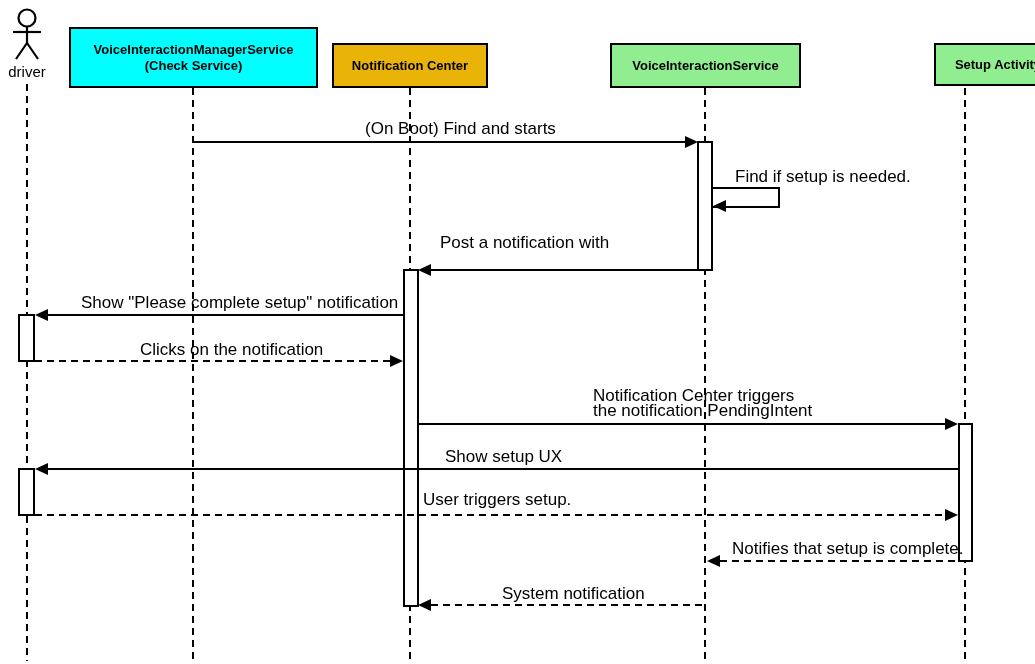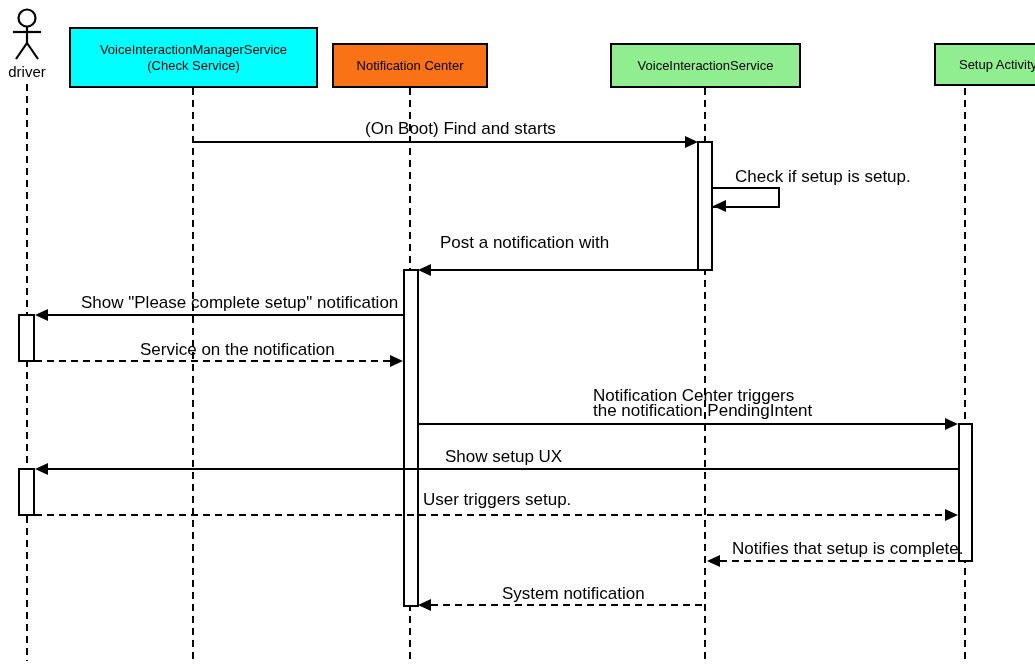--- a/index.html
+++ b/index.html
@@ -4,21 +4,21 @@
 <style>
   html,body{margin:0;padding:0;background:#ffffff;}
   #diagram{
     position:relative;width:1035px;height:664px;background:#ffffff;
     font-family:"Liberation Sans",sans-serif;color:#000;overflow:hidden;
   }
   
   .pbox{
     position:absolute;box-sizing:border-box;border:2px solid #000;
     display:flex;flex-direction:column;align-items:center;justify-content:center;
-    font-size:13px;line-height:16px;text-align:left;white-space:nowrap;
+    font-size:13px;line-height:16px;text-align:left;white-space:nowrap;font-weight:bold;
   }
   
   .lifeline{
     position:absolute;width:2px;
     background:repeating-linear-gradient(to bottom,#000 0 7px,transparent 7px 12px);
   }
   
   .act{
     position:absolute;box-sizing:border-box;background:#ffffff;border:2px solid #000;
   }
@@ -62,21 +62,21 @@
   <div class="lifeline" style="left:26px;top:84px;height:577px"></div>
   <div class="lifeline" style="left:192px;top:88px;height:573px"></div>
   <div class="lifeline" style="left:409px;top:88px;height:573px"></div>
   <div class="lifeline" style="left:704px;top:88px;height:573px"></div>
   <div class="lifeline" style="left:964px;top:88px;height:573px"></div>
 
   <div class="pbox" style="left: 69px; top: 27px; width: 249px; height: 61px; background-color: rgb(0, 255, 255);">
     <span>VoiceInteractionManagerService</span>
     <span>(Check Service)</span>
   </div>
-  <div class="pbox" style="left: 332px; top: 43px; width: 156px; height: 45px; background-color: #f97316;">
+  <div class="pbox" style="left: 332px; top: 43px; width: 156px; height: 45px; background-color: #eab308;">
     <span>Notification Center</span>
   </div>
   <div class="pbox" style="left: 610px; top: 43px; width: 191px; height: 45px; background-color: rgb(144, 238, 144);">
     <span>VoiceInteractionService</span>
   </div>
   <div class="pbox" style="left: 902px; top: 43px; width: 128px; height: 43px; background-color: rgb(144, 238, 144); margin-left: 32px;">
     <span>Setup Activity</span>
   </div>
 
   <div class="act" style="left:697px;top:141px;width:16px;height:130px"></div>
@@ -90,21 +90,21 @@
     <div class="arr right" style="left:685px;top:136px"></div>
     <div class="lbl" style="left:365px;top:121px">
       <span>(On Boot) Find and starts</span>
     </div>
   </div>
 
   <div>
     <div class="loop" style="left:713px;top:187px;width:67px;height:21px"></div>
     <div class="arr left" style="left:713px;top:200px"></div>
     <div class="lbl" style="left:735px;top:169px">
-      <span>Check if setup is setup.</span>
+      <span>Find if setup is needed.</span>
     </div>
   </div>
 
   <div>
     <div class="ln" style="left:431px;top:269px;width:267px"></div>
     <div class="arr left" style="left:418px;top:264px"></div>
     <div class="lbl" style="left:440px;top:235px">
       <span>Post a notification with</span>
     </div>
   </div>
@@ -114,21 +114,21 @@
     <div class="arr left" style="left:35px;top:309px"></div>
     <div class="lbl" style="left:81px;top:295px">
       <span>Show "Please complete setup" notification</span>
     </div>
   </div>
 
   <div>
     <div class="ln dashed" style="left:35px;top:360px;width:355px"></div>
     <div class="arr right" style="left:390px;top:355px"></div>
     <div class="lbl" style="left:140px;top:342px">
-      <span>Service on the notification</span>
+      <span>Clicks on the notification</span>
     </div>
   </div>
 
   <div>
     <div class="ln" style="left:419px;top:423px;width:526px"></div>
     <div class="arr right" style="left:945px;top:418px"></div>
     <div class="lbl" style="left:593px;top:388px">
       <span>Notification Center triggers</span>
       <span>the notification PendingIntent</span>
     </div>

